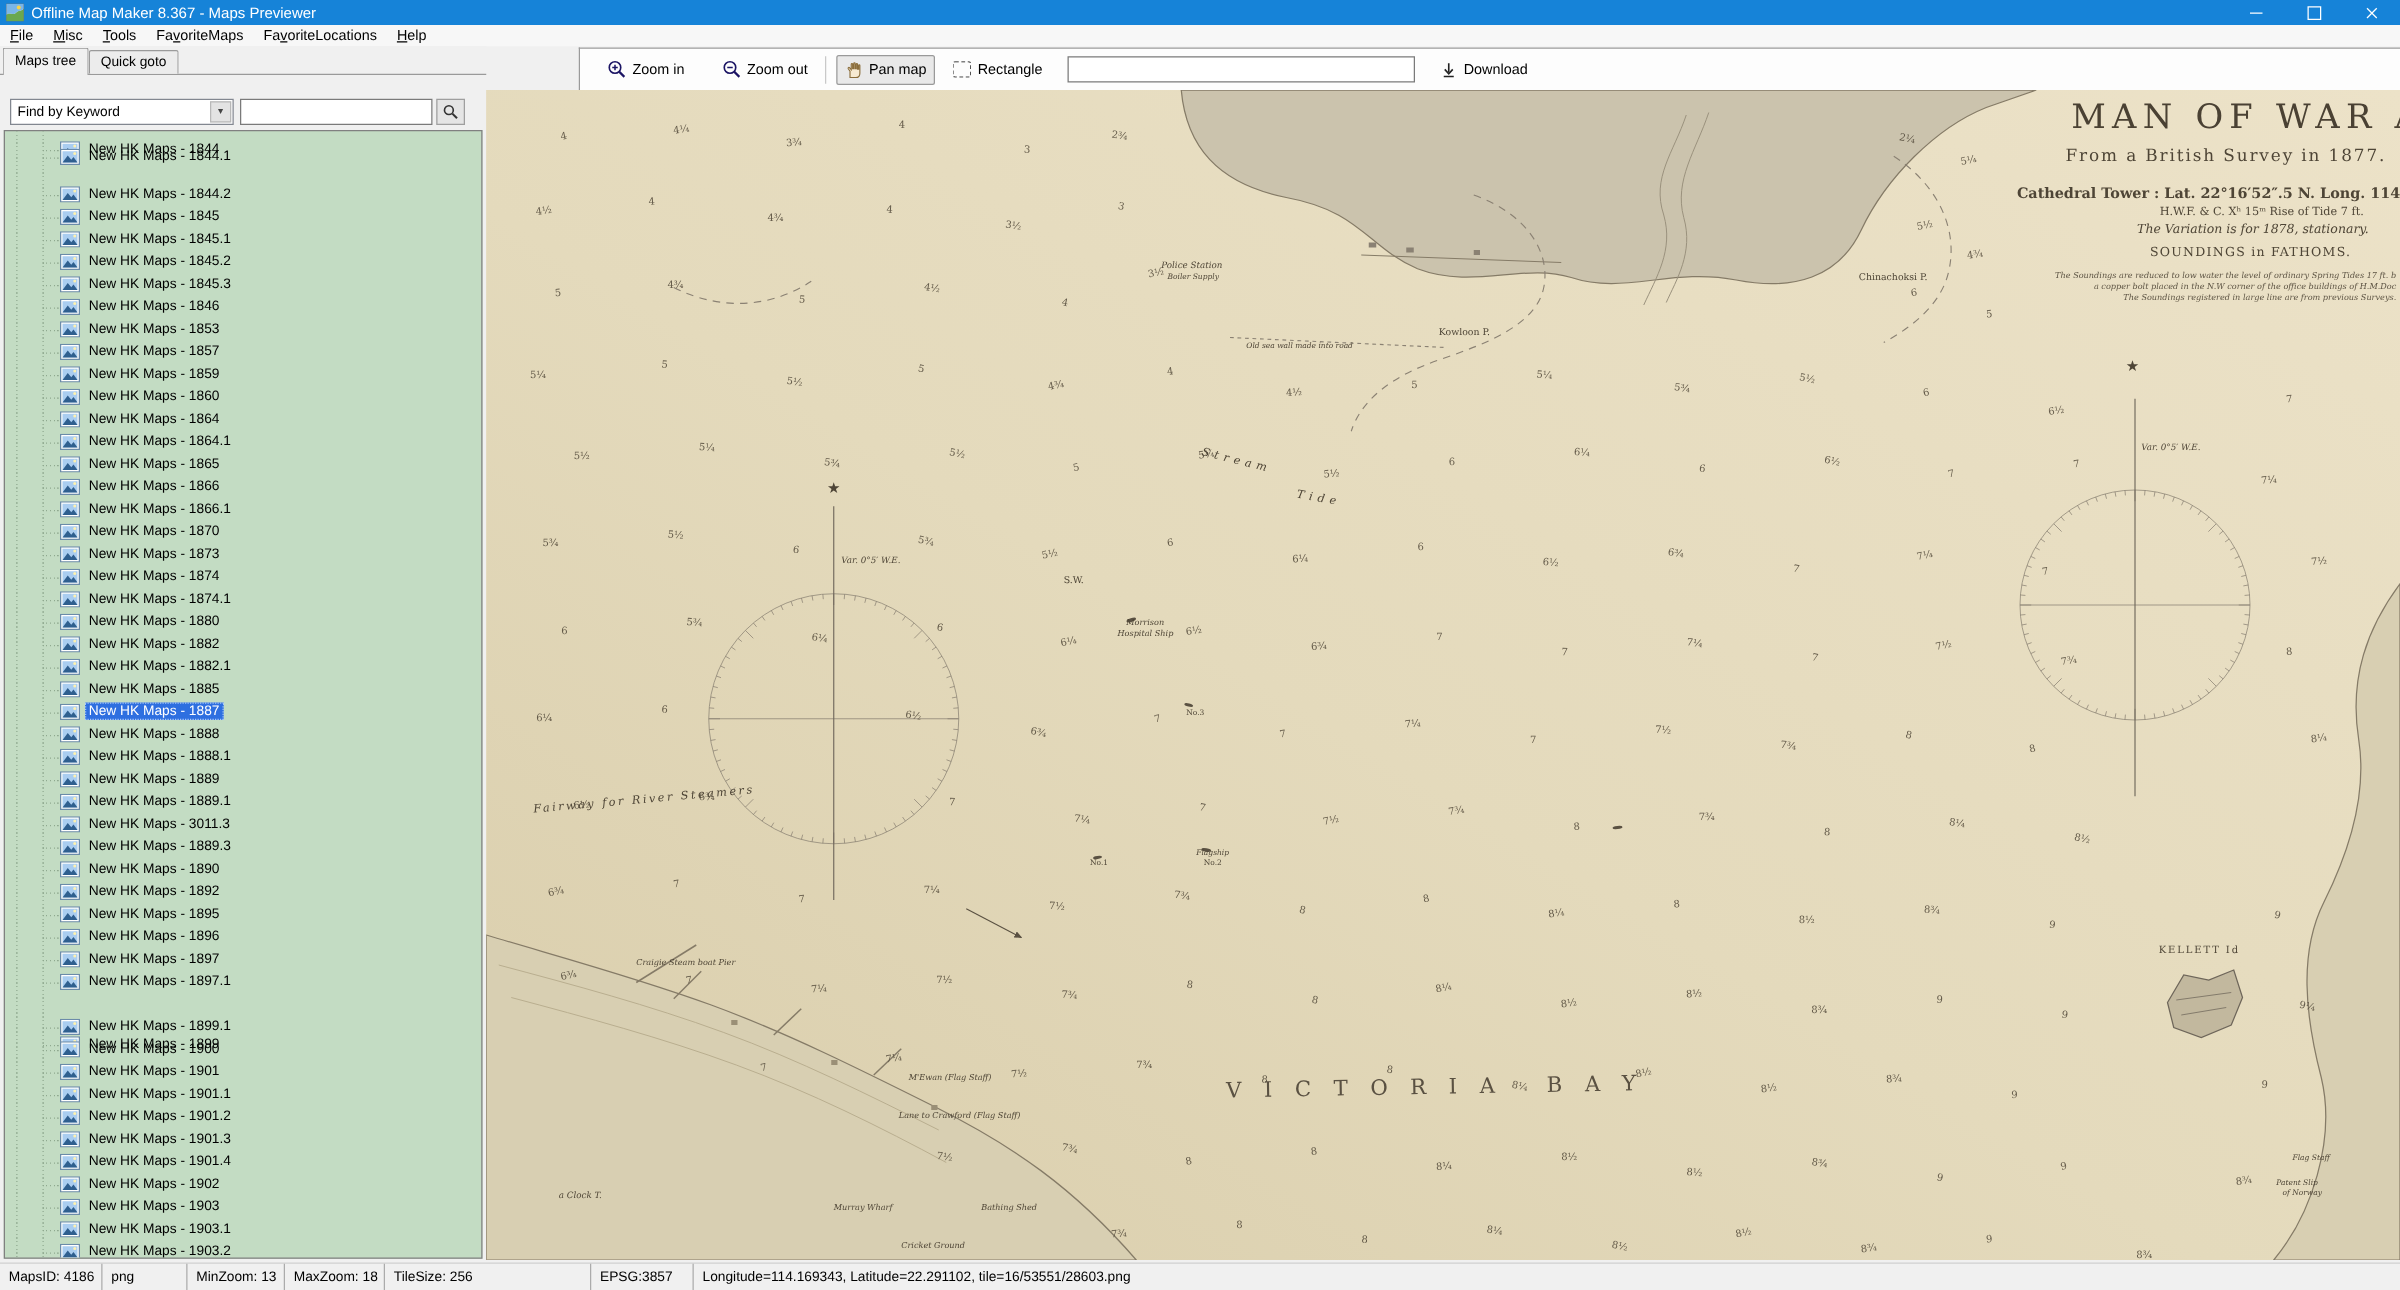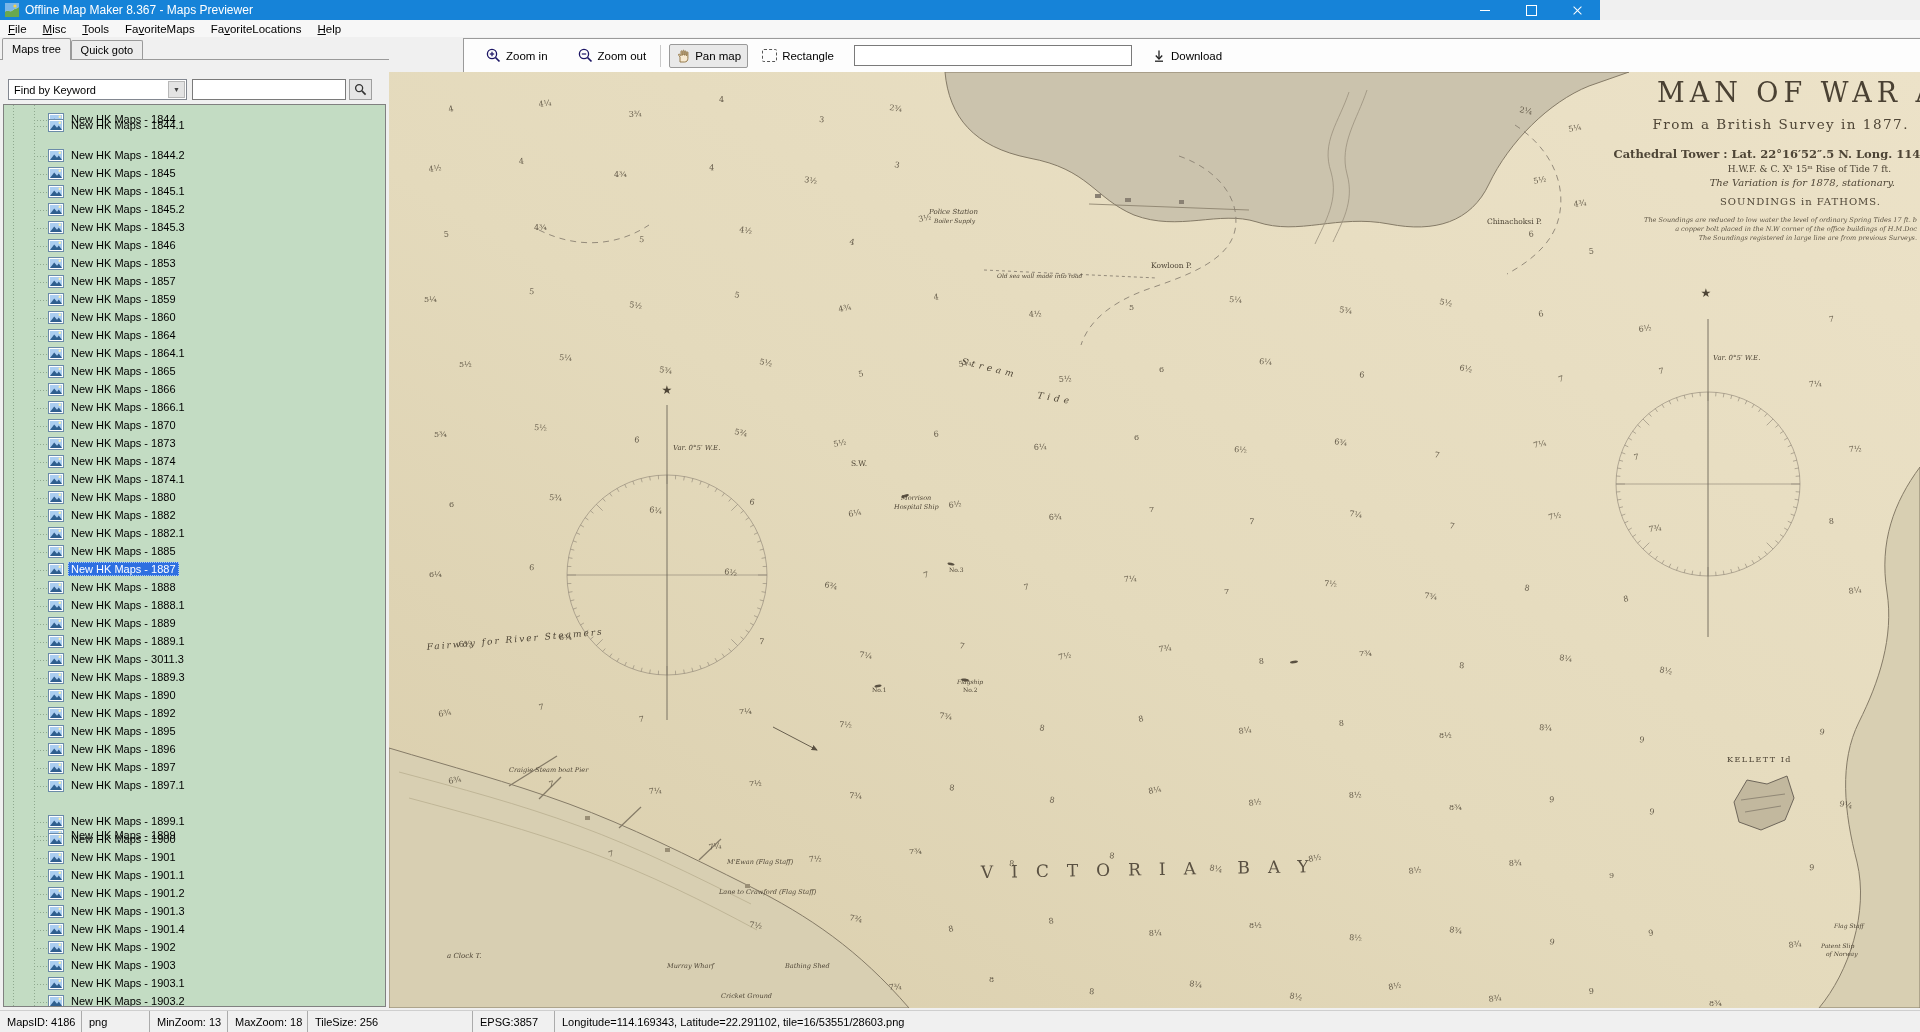--- a/index.html
+++ b/index.html
@@ -1,20 +1,20 @@
 <!DOCTYPE html>
 <html><head>
 <meta charset="utf-8">
 <style>
   html,body{margin:0;padding:0;}
   body{width:1920px;height:1032px;position:relative;overflow:hidden;background:#f0f0f0;
        font-family:"Liberation Sans",sans-serif;-webkit-font-smoothing:antialiased;}
   svg{overflow:hidden;display:block;}
   
-  .titlebar{position:absolute;left:0;top:0;width:1600px;height:20px;background:#1683d8;
+  .titlebar{position:absolute;left:0;top:0;width:1920px;height:20px;background:#1683d8;
             display:flex;align-items:center;color:#fff;}
   .app-icon{width:14px;height:14px;margin:0 6px 0 5px;flex:0 0 auto;}
   .title-text{font-size:12px;line-height:20px;}
   .winbtns{position:absolute;right:0;top:0;height:20px;display:flex;}
   .wbtn{width:46px;height:20px;display:flex;align-items:center;justify-content:center;}
   .glyph-min{width:10px;height:1px;background:#fff;}
   .glyph-max{width:9px;height:9px;border:1px solid #fff;}
   .glyph-close{position:relative;width:11px;height:11px;}
   .glyph-close:before,.glyph-close:after{content:"";position:absolute;left:5px;top:0;width:1px;height:11px;background:#fff;}
   .glyph-close:before{transform:rotate(45deg);} .glyph-close:after{transform:rotate(-45deg);}

